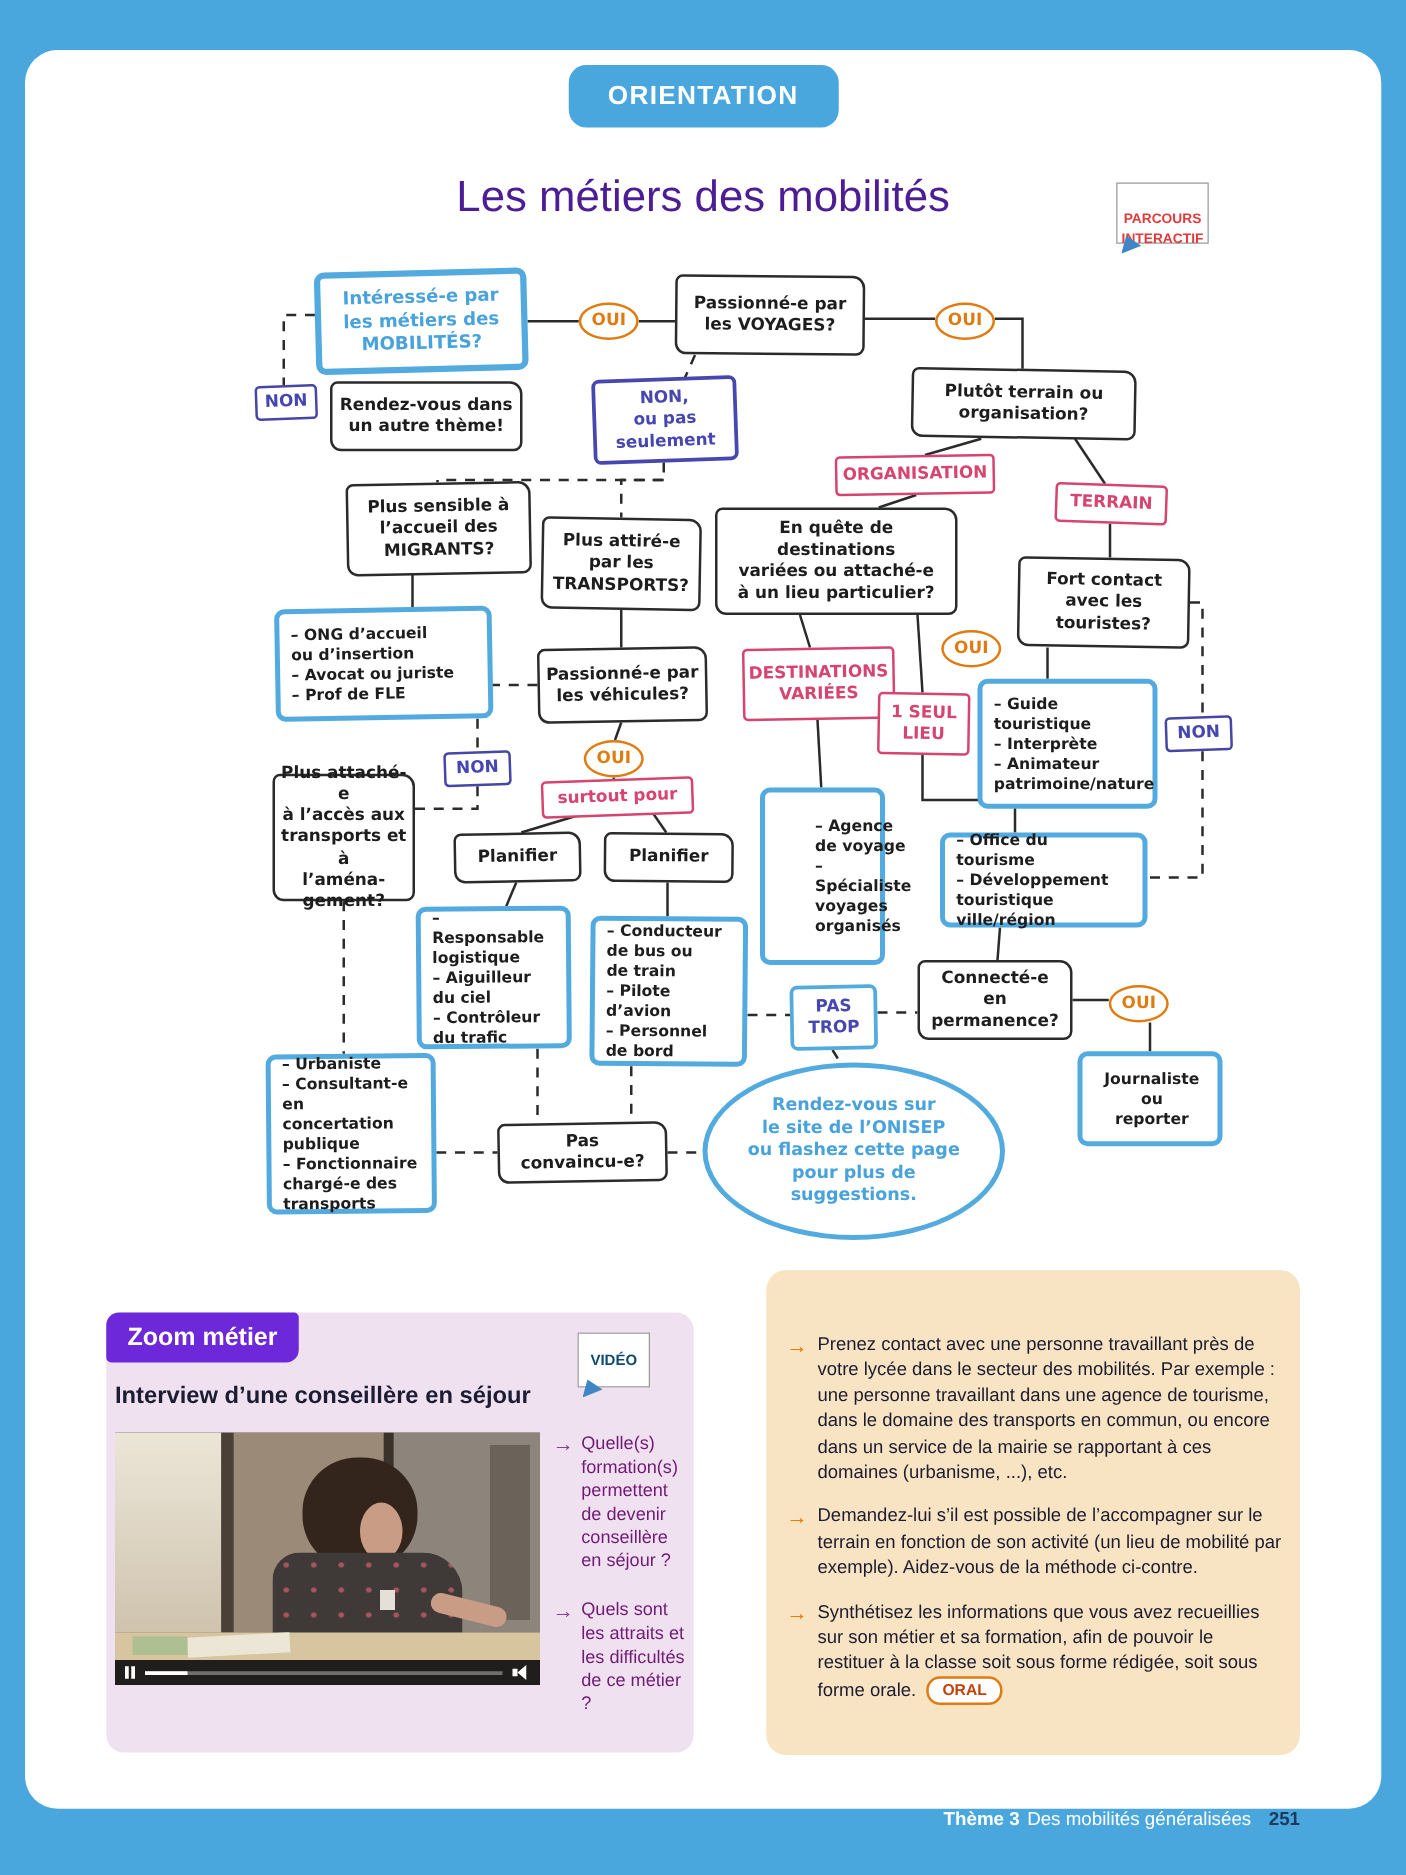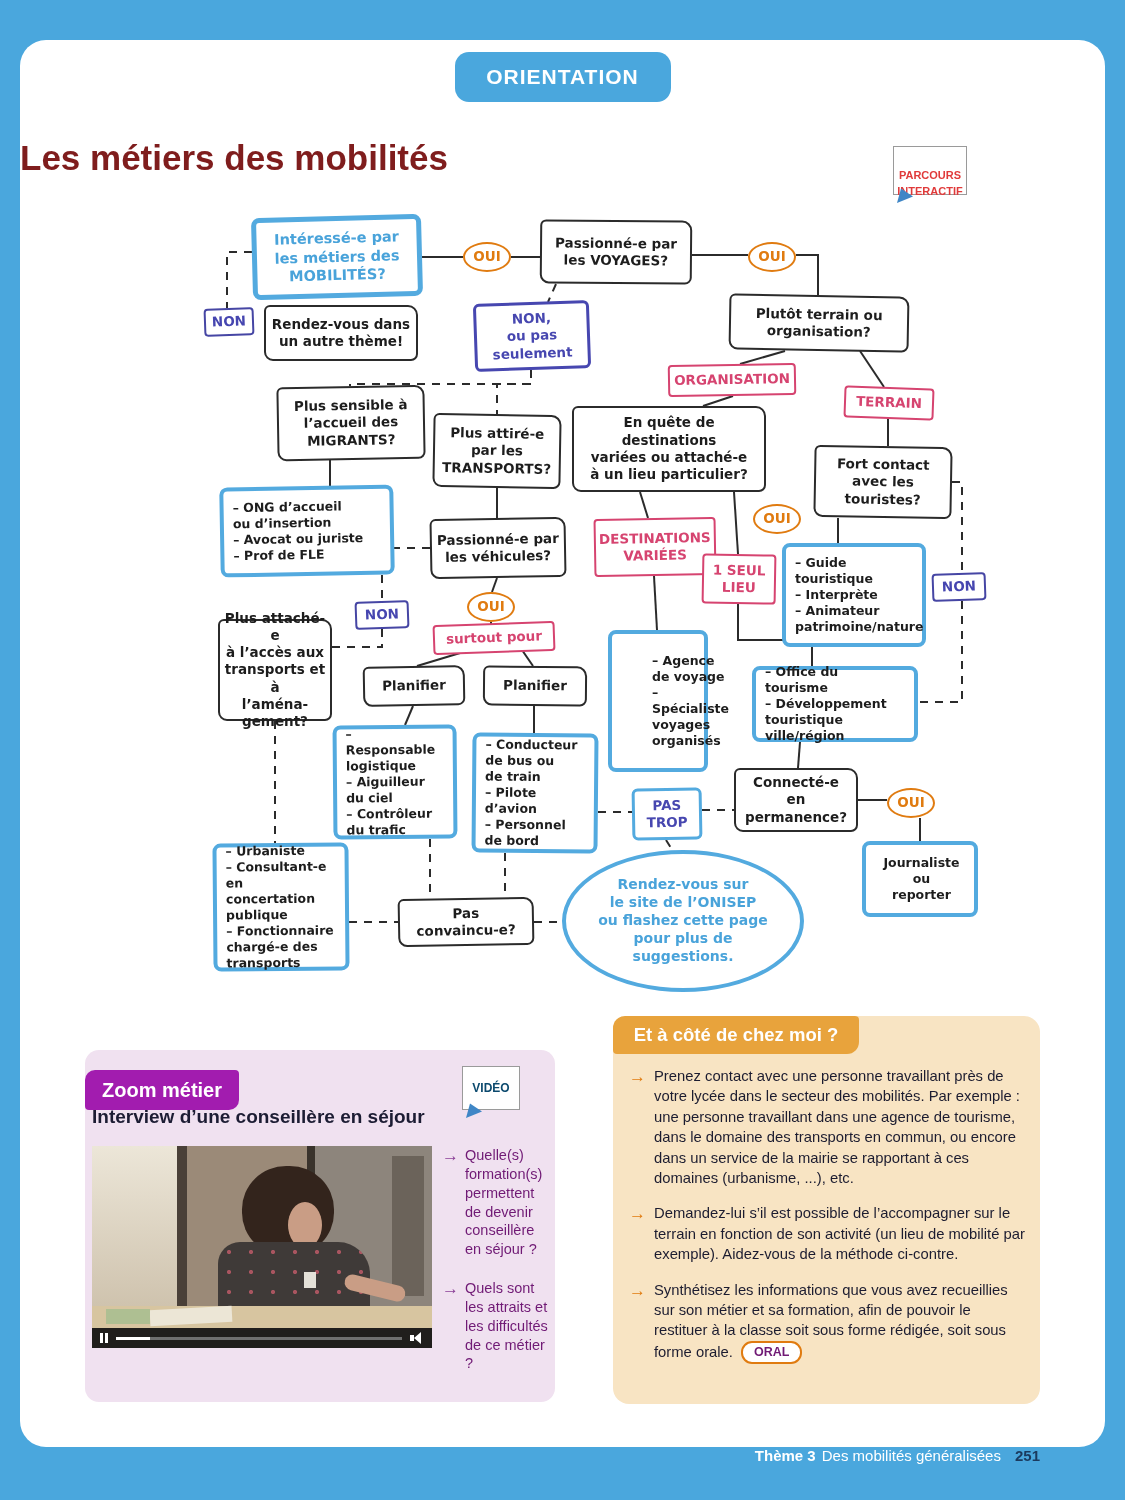--- a/index.html
+++ b/index.html
@@ -3,21 +3,21 @@
 <meta charset="utf-8">
 <style>
   html,body{margin:0;padding:0;background:#ddd;}
   .page{position:relative;width:1125px;height:1500px;background:#4aa7dd;overflow:hidden;
         font-family:"Liberation Sans",sans-serif;margin:0 auto;}
   .sheet{position:absolute;left:20px;top:40px;width:1085px;height:1407px;background:#ffffff;border-radius:26px;}
 
   .orientation-tab{position:absolute;left:50%;transform:translateX(-50%);top:52px;width:216px;height:50px;
         background:#4aa7dd;border-radius:14px;color:#fff;font-weight:bold;font-size:21px;letter-spacing:1px;
         display:flex;align-items:center;justify-content:center;}
-  .title{position:absolute;left:20px;width:1085px;top:138px;font-size:35px;font-weight:bold;color:#7f1d1d;}
+  .title{position:absolute;left:20px;width:1085px;top:138px;text-align:center;font-size:35px;font-weight:normal;color:#4c1d95;}
 
   .parcours{position:absolute;left:893px;top:146px;width:72px;height:42px;background:#fff;border:1.5px solid #9a9a9a;
         color:#e03a3a;font-size:11px;font-weight:bold;text-align:center;white-space:pre-line;line-height:1.45;padding-top:5px;}
   .pen-icon{position:absolute;left:3px;bottom:-9px;width:16px;height:16px;background:#3f86c6;
         clip-path:polygon(0 100%,25% 10%,100% 60%);}
 
   
   .node{position:absolute;background:#fff;display:flex;align-items:center;justify-content:center;text-align:center;
         font-weight:bold;font-size:13.5px;line-height:1.28;white-space:pre-line;
         font-family:"DejaVu Sans",sans-serif;box-sizing:border-box;z-index:3;padding:3px;}
@@ -28,22 +28,22 @@
   .blue.bluetext{color:#49a3da;text-align:center;justify-content:center;font-size:14.5px;}
   .pill-oui{border:2.5px solid #e07b10;color:#e07b10;border-radius:50%;}
   .pill-non{border:2.5px solid #4646a4;color:#4646b0;border-radius:4px;}
   .pink{border:2.5px solid #d64470;color:#d64470;border-radius:4px;}
   .indigo{border:3px solid #4747b0;color:#4747b0;border-radius:6px;}
   .onisep{border:4.5px solid #53aadf;color:#49a3da;border-radius:50%;padding:16px;font-size:14px;}
   svg.conn{position:absolute;left:0;top:0;z-index:2;pointer-events:none;}
 
   
   .zoom-panel{position:absolute;left:85px;top:1050px;width:470px;height:352px;background:#f0e1f0;border-radius:14px;}
-  .zoom-badge{position:absolute;left:85px;top:1050px;width:154px;height:40px;background:#a21caf;border-radius:10px 4px 10px 4px;
-        color:#fff;font-weight:bold;font-size:20px;display:flex;align-items:center;justify-content:center;z-index:4;margin-top:20px;}
+  .zoom-badge{position:absolute;left:85px;top:1050px;width:154px;height:40px;background:#6d28d9;border-radius:10px 4px 10px 4px;
+        color:#fff;font-weight:bold;font-size:20px;display:flex;align-items:center;justify-content:center;z-index:4;}
   .zoom-heading{position:absolute;left:92px;top:1106px;width:445px;font-size:19px;font-weight:bold;color:#1c1c33;}
   .video-badge{position:absolute;left:462px;top:1066px;width:56px;height:42px;background:#fff;border:1.5px solid #9a9a9a;
         color:#0c4a6e;font-size:12px;font-weight:bold;display:flex;align-items:center;justify-content:center;z-index:4;}
 
   .video{position:absolute;left:92px;top:1146px;width:340px;height:202px;background:#7a6a5c;overflow:hidden;z-index:4;}
   .v-scene{position:absolute;inset:0;}
   .s-left{position:absolute;left:0;top:0;width:85px;height:160px;background:linear-gradient(#ece6d8,#cfc3ae);}
   .s-col1{position:absolute;left:85px;top:0;width:10px;height:160px;background:#4a4038;}
   .s-mid{position:absolute;left:95px;top:0;width:120px;height:160px;background:#9b8a78;}
   .s-col2{position:absolute;left:215px;top:0;width:8px;height:160px;background:#3a332c;}
@@ -74,21 +74,21 @@
   .zq .txt{font-size:14.5px;color:#701a75;line-height:1.3;}
 
   
   .cote-panel{position:absolute;left:613px;top:1016px;width:427px;height:388px;background:#f8e4c3;border-radius:16px;}
   .cote-header{position:absolute;left:613px;top:1016px;width:246px;height:38px;background:#e8a33c;border-radius:12px 4px 12px 4px;
         color:#fff;font-weight:bold;font-size:18.5px;display:flex;align-items:center;justify-content:center;z-index:4;}
   .cote-body{position:absolute;left:629px;top:1066px;width:396px;z-index:4;}
   .cb{display:flex;gap:8px;margin-bottom:15px;}
   .cb .arr{color:#e07b10;font-weight:bold;font-size:17px;line-height:1.25;}
   .cb .txt{font-size:14.8px;color:#1c1c30;line-height:1.38;}
-  .oral{display:inline-block;background:#fff;border:2px solid #e07b10;border-radius:11px;color:#701a75;
+  .oral{display:inline-block;background:#fff;border:2px solid #e07b10;border-radius:11px;color:#c2410c;
         font-weight:bold;font-size:12.5px;padding:1px 11px;margin-left:8px;vertical-align:middle;}
 
   .footer{position:absolute;right:85px;bottom:36px;color:#fff;font-size:15px;z-index:4;}
   .footer .lbl{font-weight:bold;margin-right:6px;}
   .footer .num{color:#1b3a5e;font-weight:bold;margin-left:14px;}
 </style>
 </head>
 <body>
 
 <div class="page">
@@ -294,23 +294,20 @@
       <span class="arr">→</span>
       <span class="txt">Quelle(s) formation(s) permettent de devenir conseillère en séjour ?</span>
     </div>
     <div class="zq">
       <span class="arr">→</span>
       <span class="txt">Quels sont les attraits et les difficultés de ce métier ?</span>
     </div>
   </div>
 
   <div class="cote-panel"></div>
-  <div class="cote-header">
-    <span>Et à côté de chez moi ?</span>
-  </div>
   <div class="cote-body">
     <div class="cb">
       <span class="arr">→</span>
       <span class="txt">Prenez contact avec une personne travaillant près de votre lycée dans le secteur des mobilités. Par exemple : une personne travaillant dans une agence de tourisme, dans le domaine des transports en commun, ou encore dans un service de la mairie se rapportant à ces domaines (urbanisme, ...), etc.</span>
     </div>
     <div class="cb">
       <span class="arr">→</span>
       <span class="txt">Demandez-lui s’il est possible de l’accompagner sur le terrain en fonction de son activité (un lieu de mobilité par exemple). Aidez-vous de la méthode ci-contre.</span>
     </div>
     <div class="cb">

